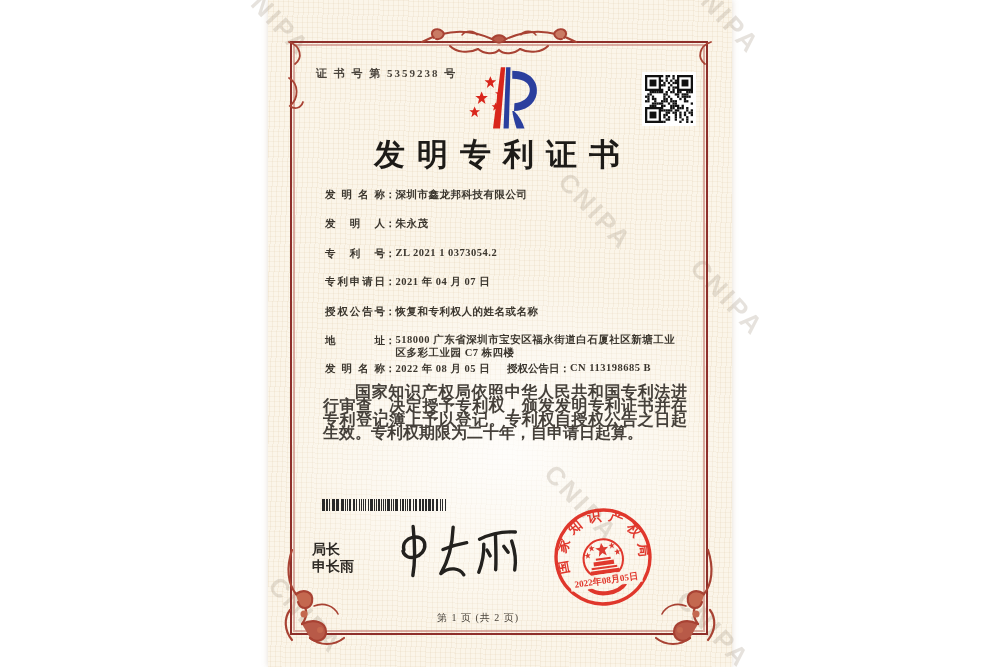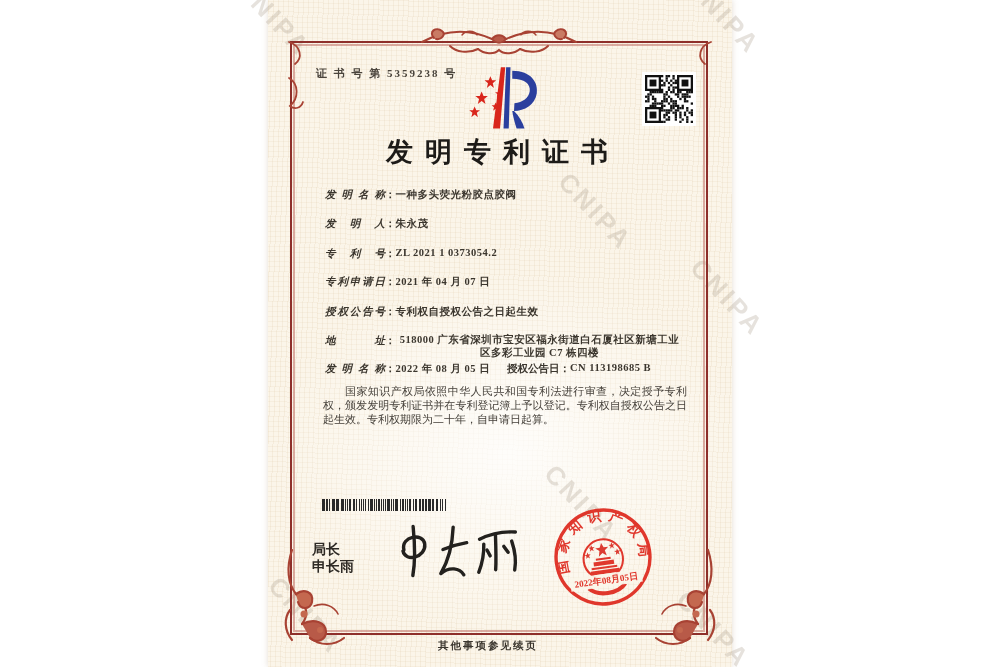--- a/index.html
+++ b/index.html
@@ -23,29 +23,29 @@
   }
   .frame{position:absolute;left:22px;top:41px;width:414px;height:590px;border:2px solid #8e2f2a;z-index:2;}
   .frame::after{content:"";position:absolute;inset:1px;border:2px solid rgba(198,126,114,.62);}
   .content{position:absolute;inset:0;z-index:3;}
   .certno{position:absolute;left:48px;top:66px;font-size:11px;font-weight:bold;color:#4a443c;letter-spacing:2px;}
   .logo{position:absolute;left:187px;top:62px;width:90px;height:70px;}
   .qrpad{position:absolute;left:374px;top:72px;width:54px;height:54px;background:#fff;}
   .qr{position:absolute;left:3px;top:3px;width:48px;height:48px;}
   .title{
     position:absolute;left:22px;top:134px;width:414px;text-align:center;
-    font-size:27px;font-weight:bold;color:#1d1b18;letter-spacing:12px;text-indent:12px;
+    font-size:31px;font-weight:bold;color:#1d1b18;letter-spacing:12px;text-indent:12px;
   }
   .row{position:absolute;left:57px;font-size:10.5px;font-weight:bold;color:#3b362e;white-space:nowrap;}
-  .flabel{display:inline-block;width:60px;text-align:justify;text-align-last:justify;vertical-align:top;font-style:italic;}
+  .flabel{display:inline-block;width:60px;text-align:justify;text-align-last:justify;vertical-align:top;}
   .colon{display:inline-block;vertical-align:top;}
   .fvalue{display:inline-block;vertical-align:top;letter-spacing:.5px;}
-  .fvalue.wrap{white-space:normal;width:288px;line-height:1.2;text-align:center;}
+  .fvalue.wrap{white-space:normal;width:288px;line-height:1.2;}
   .pair2{position:absolute;left:182px;top:0;}
-  .paras{position:absolute;left:55px;top:385px;width:364px;font-size:11px;line-height:13.8px;color:#45403a;text-align:justify;}
+  .paras{position:absolute;left:55px;top:385px;width:364px;font-size:16px;line-height:13.8px;color:#45403a;text-align:justify;font-weight:bold;}
   .paras p{margin:0;text-indent:2em;}
   .barcode{position:absolute;left:54px;top:499px;width:124px;height:12px;}
   .sigblock{position:absolute;left:44px;top:541px;font-size:14px;font-weight:bold;color:#2e2a25;line-height:17px;}
   .handsig{position:absolute;left:120px;top:518px;width:140px;height:66px;transform:rotate(-2deg);}
   .seal{position:absolute;left:284px;top:506px;width:102px;height:102px;transform:rotate(-8deg);opacity:.9;mix-blend-mode:multiply;}
   .pagenum{position:absolute;left:100px;top:611px;width:220px;text-align:center;font-size:10px;color:#4a443c;letter-spacing:1px;}
   .footnote{position:absolute;left:110px;top:639px;width:220px;text-align:center;font-size:10.5px;font-weight:bold;color:#3b362e;letter-spacing:2px;}
   .orn{position:absolute;z-index:2;}
 </style>
 </head>
@@ -286,33 +286,33 @@
             <rect x="36.57142857142857" y="4.571428571428571" width="6.857142857142857" height="6.857142857142857" fill="#111"></rect>
             <rect x="0" y="32" width="16" height="16" fill="#111"></rect>
             <rect x="2.2857142857142856" y="34.285714285714285" width="11.428571428571427" height="11.428571428571427" fill="#fff"></rect>
             <rect x="4.571428571428571" y="36.57142857142857" width="6.857142857142857" height="6.857142857142857" fill="#111"></rect>
           </svg>
       </div>
 
       <div class="title">发明专利证书</div>
 
       <div class="row" style="top:188px">
-        <span class="flabel">发明名称</span><span class="colon">：</span><span class="fvalue">一种多头荧光粉胶点胶阀</span>
+        <span class="flabel">发明名称</span><span class="colon">：</span><span class="fvalue">深圳市鑫龙邦科技有限公司</span>
       </div>
       <div class="row" style="top:217px">
         <span class="flabel">发明人</span><span class="colon">：</span><span class="fvalue">朱永茂</span>
       </div>
       <div class="row" style="top:247px">
         <span class="flabel">专利号</span><span class="colon">：</span><span class="fvalue">ZL 2021 1 0373054.2</span>
       </div>
       <div class="row" style="top:275px">
         <span class="flabel">专利申请日</span><span class="colon">：</span><span class="fvalue">2021 年 04 月 07 日</span>
       </div>
       <div class="row" style="top:305px">
-        <span class="flabel">授权公告号</span><span class="colon">：</span><span class="fvalue">专利权自授权公告之日起生效</span>
+        <span class="flabel">授权公告号</span><span class="colon">：</span><span class="fvalue">恢复和专利权人的姓名或名称</span>
       </div>
       <div class="row" style="top:334px">
         <span class="flabel">地址</span><span class="colon">：</span><span class="fvalue wrap">518000 广东省深圳市宝安区福永街道白石厦社区新塘工业区多彩工业园 C7 栋四楼</span>
       </div>
       <div class="row" style="top:362px">
         <span class="flabel">发明名称</span><span class="colon">：</span><span class="fvalue">2022 年 08 月 05 日</span>
         <span class="pair2">
           <span>授权公告日</span><span class="colon">：</span><span class="fvalue">CN 113198685 B</span>
         </span>
       </div>
@@ -403,16 +403,16 @@
           <rect x="64" y="76" width="22" height="3"></rect>
           <rect x="60" y="81" width="30" height="6"></rect>
           <rect x="56" y="89" width="38" height="3"></rect>
           <rect x="54" y="94" width="42" height="6"></rect>
           <path d="M48,118 C60,132 90,132 102,118" stroke="#dd2217" stroke-width="6" fill="none"></path>
         </g>
         <rect x="22" y="100" width="106" height="19" fill="#fbf5e9" opacity="0.92"></rect>
         <text x="75" y="114" text-anchor="middle" font-size="13.5" font-weight="bold" fill="#dd2217" font-family="'Liberation Serif','DejaVu Serif',serif">2022年08月05日</text>
       </svg>
 
-      <div class="footnote">其他事项参见续页</div>
+      <div class="pagenum">第 1 页 (共 2 页)</div>
     </div>
   </div>
 </div>
 
 </body></html>

